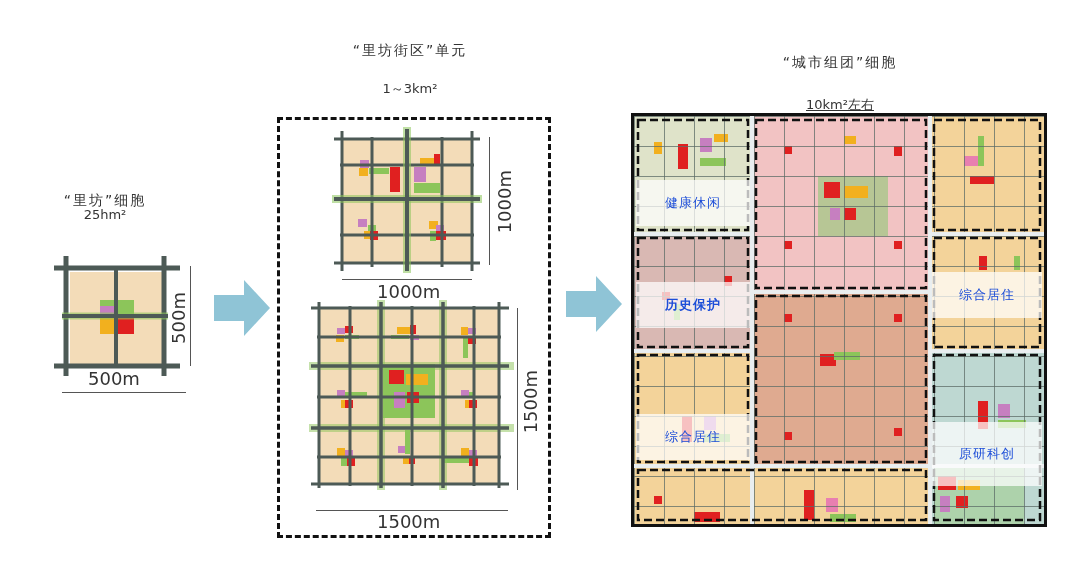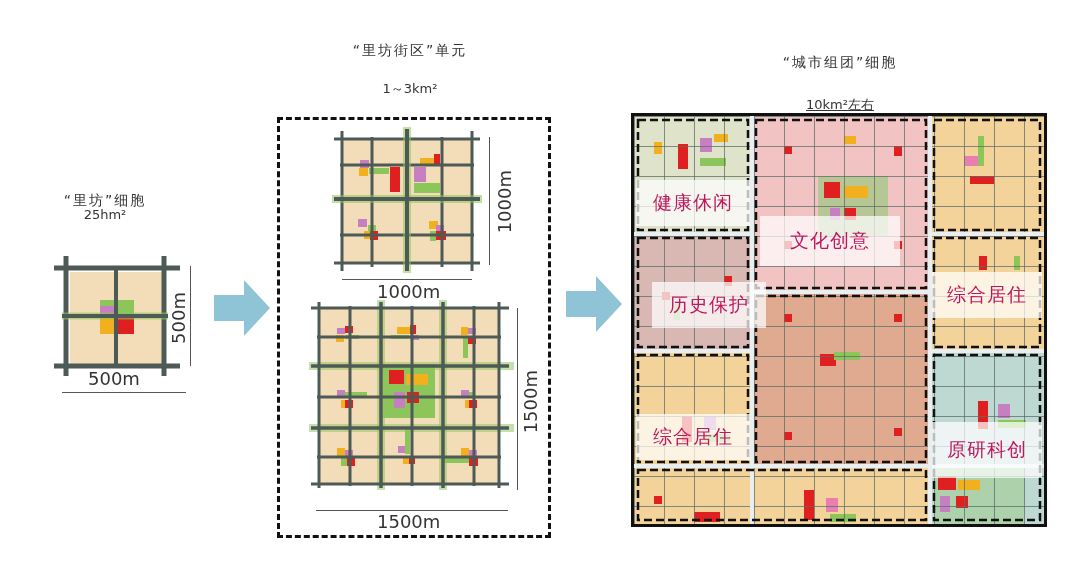--- a/index.html
+++ b/index.html
@@ -4,21 +4,21 @@
 <style>
   html,body{margin:0;padding:0;background:#fff;}
   body{width:1080px;height:568px;position:relative;overflow:hidden;font-family:"DejaVu Sans","Liberation Sans",sans-serif;color:#333;}
   .abs{position:absolute;}
   .title{font-size:14px;letter-spacing:2px;color:#333;white-space:nowrap;text-align:center;}
   .sub{font-size:13px;color:#333;white-space:nowrap;text-align:center;}
   .dim{font-size:18px;color:#333;white-space:nowrap;}
   .vdim{writing-mode:vertical-rl;transform:rotate(180deg);font-size:18px;color:#333;}
   .dline{background:#555;}
   .dash-box{border:3px dashed #111;box-sizing:border-box;}
-  .label-box{background:rgba(255,255,255,0.72);font-size:19px;color:#be185d;display:flex;align-items:center;justify-content:center;letter-spacing:1px;white-space:nowrap;}
+  .label-box{background:rgba(255,255,255,0.72);font-size:13px;color:#1d4ed8;display:flex;align-items:center;justify-content:center;letter-spacing:1px;white-space:nowrap;}
   svg{display:block;}
 </style>
 </head>
 <body>
 
 <div class="abs title" style="left:40px;top:192px;width:130px;">“里坊”细胞</div>
 <div class="abs sub" style="left:40px;top:207px;width:130px;">25hm²</div>
 
 <div class="abs" style="left:52px;top:256px;">
   <svg width="140" height="120" viewBox="0 0 140 120">
@@ -262,18 +262,17 @@
       <rect x="4" y="122" width="110" height="109"></rect>
       <rect x="122" y="180" width="170" height="166"></rect>
       <rect x="300" y="122" width="106" height="109"></rect>
       <rect x="4" y="239" width="110" height="107"></rect>
       <rect x="300" y="239" width="106" height="165"></rect>
       <rect x="4" y="354" width="288" height="50"></rect>
     </g>
   </svg>
 
   <div class="abs label-box" style="left:2px;top:64px;width:114px;height:46px;">健康休闲</div>
-  <div class="abs label-box" style="left:126px;top:100px;width:140px;height:50px;">文化创意</div>
   <div class="abs label-box" style="left:298px;top:156px;width:110px;height:46px;">综合居住</div>
-  <div class="abs label-box" style="left:18px;top:166px;width:114px;height:46px;">历史保护</div>
+  <div class="abs label-box" style="left:2px;top:166px;width:114px;height:46px;font-weight:bold;">历史保护</div>
   <div class="abs label-box" style="left:2px;top:298px;width:114px;height:46px;">综合居住</div>
-  <div class="abs label-box" style="left:298px;top:306px;width:110px;height:56px;">原研科创</div>
+  <div class="abs label-box" style="left:298px;top:306px;width:110px;height:64px;">原研科创</div>
 </div>
 
 </body></html>

